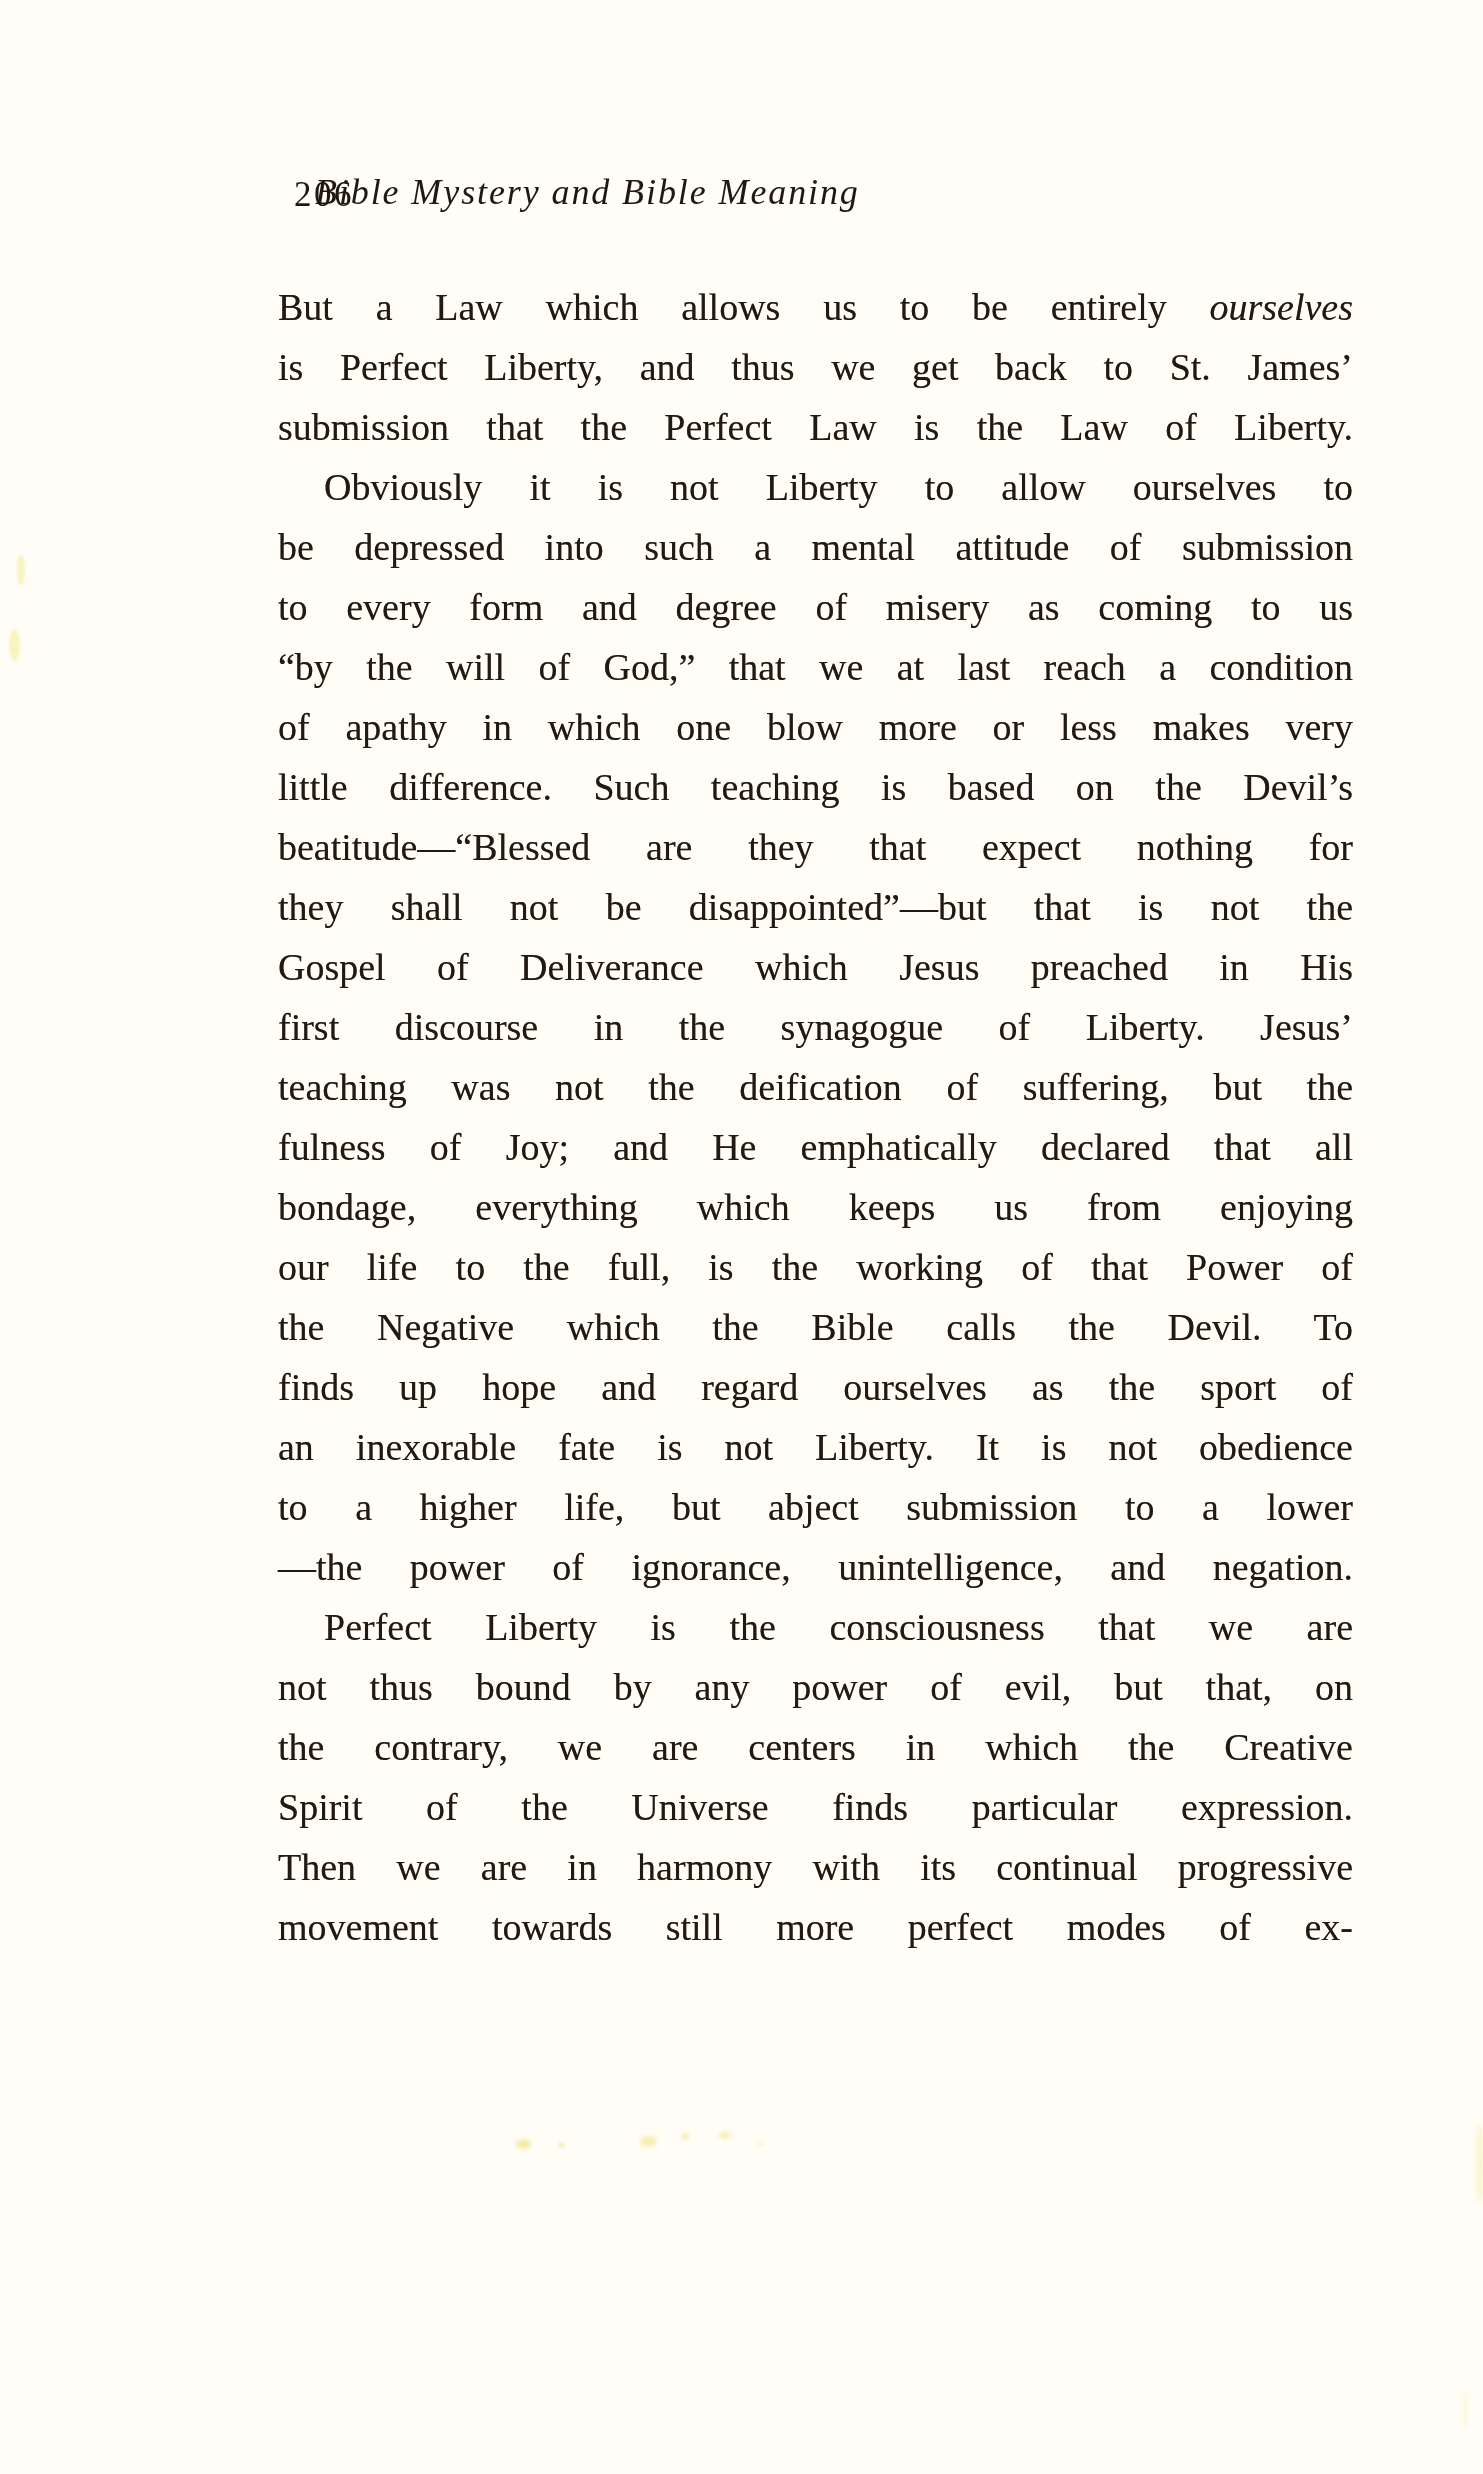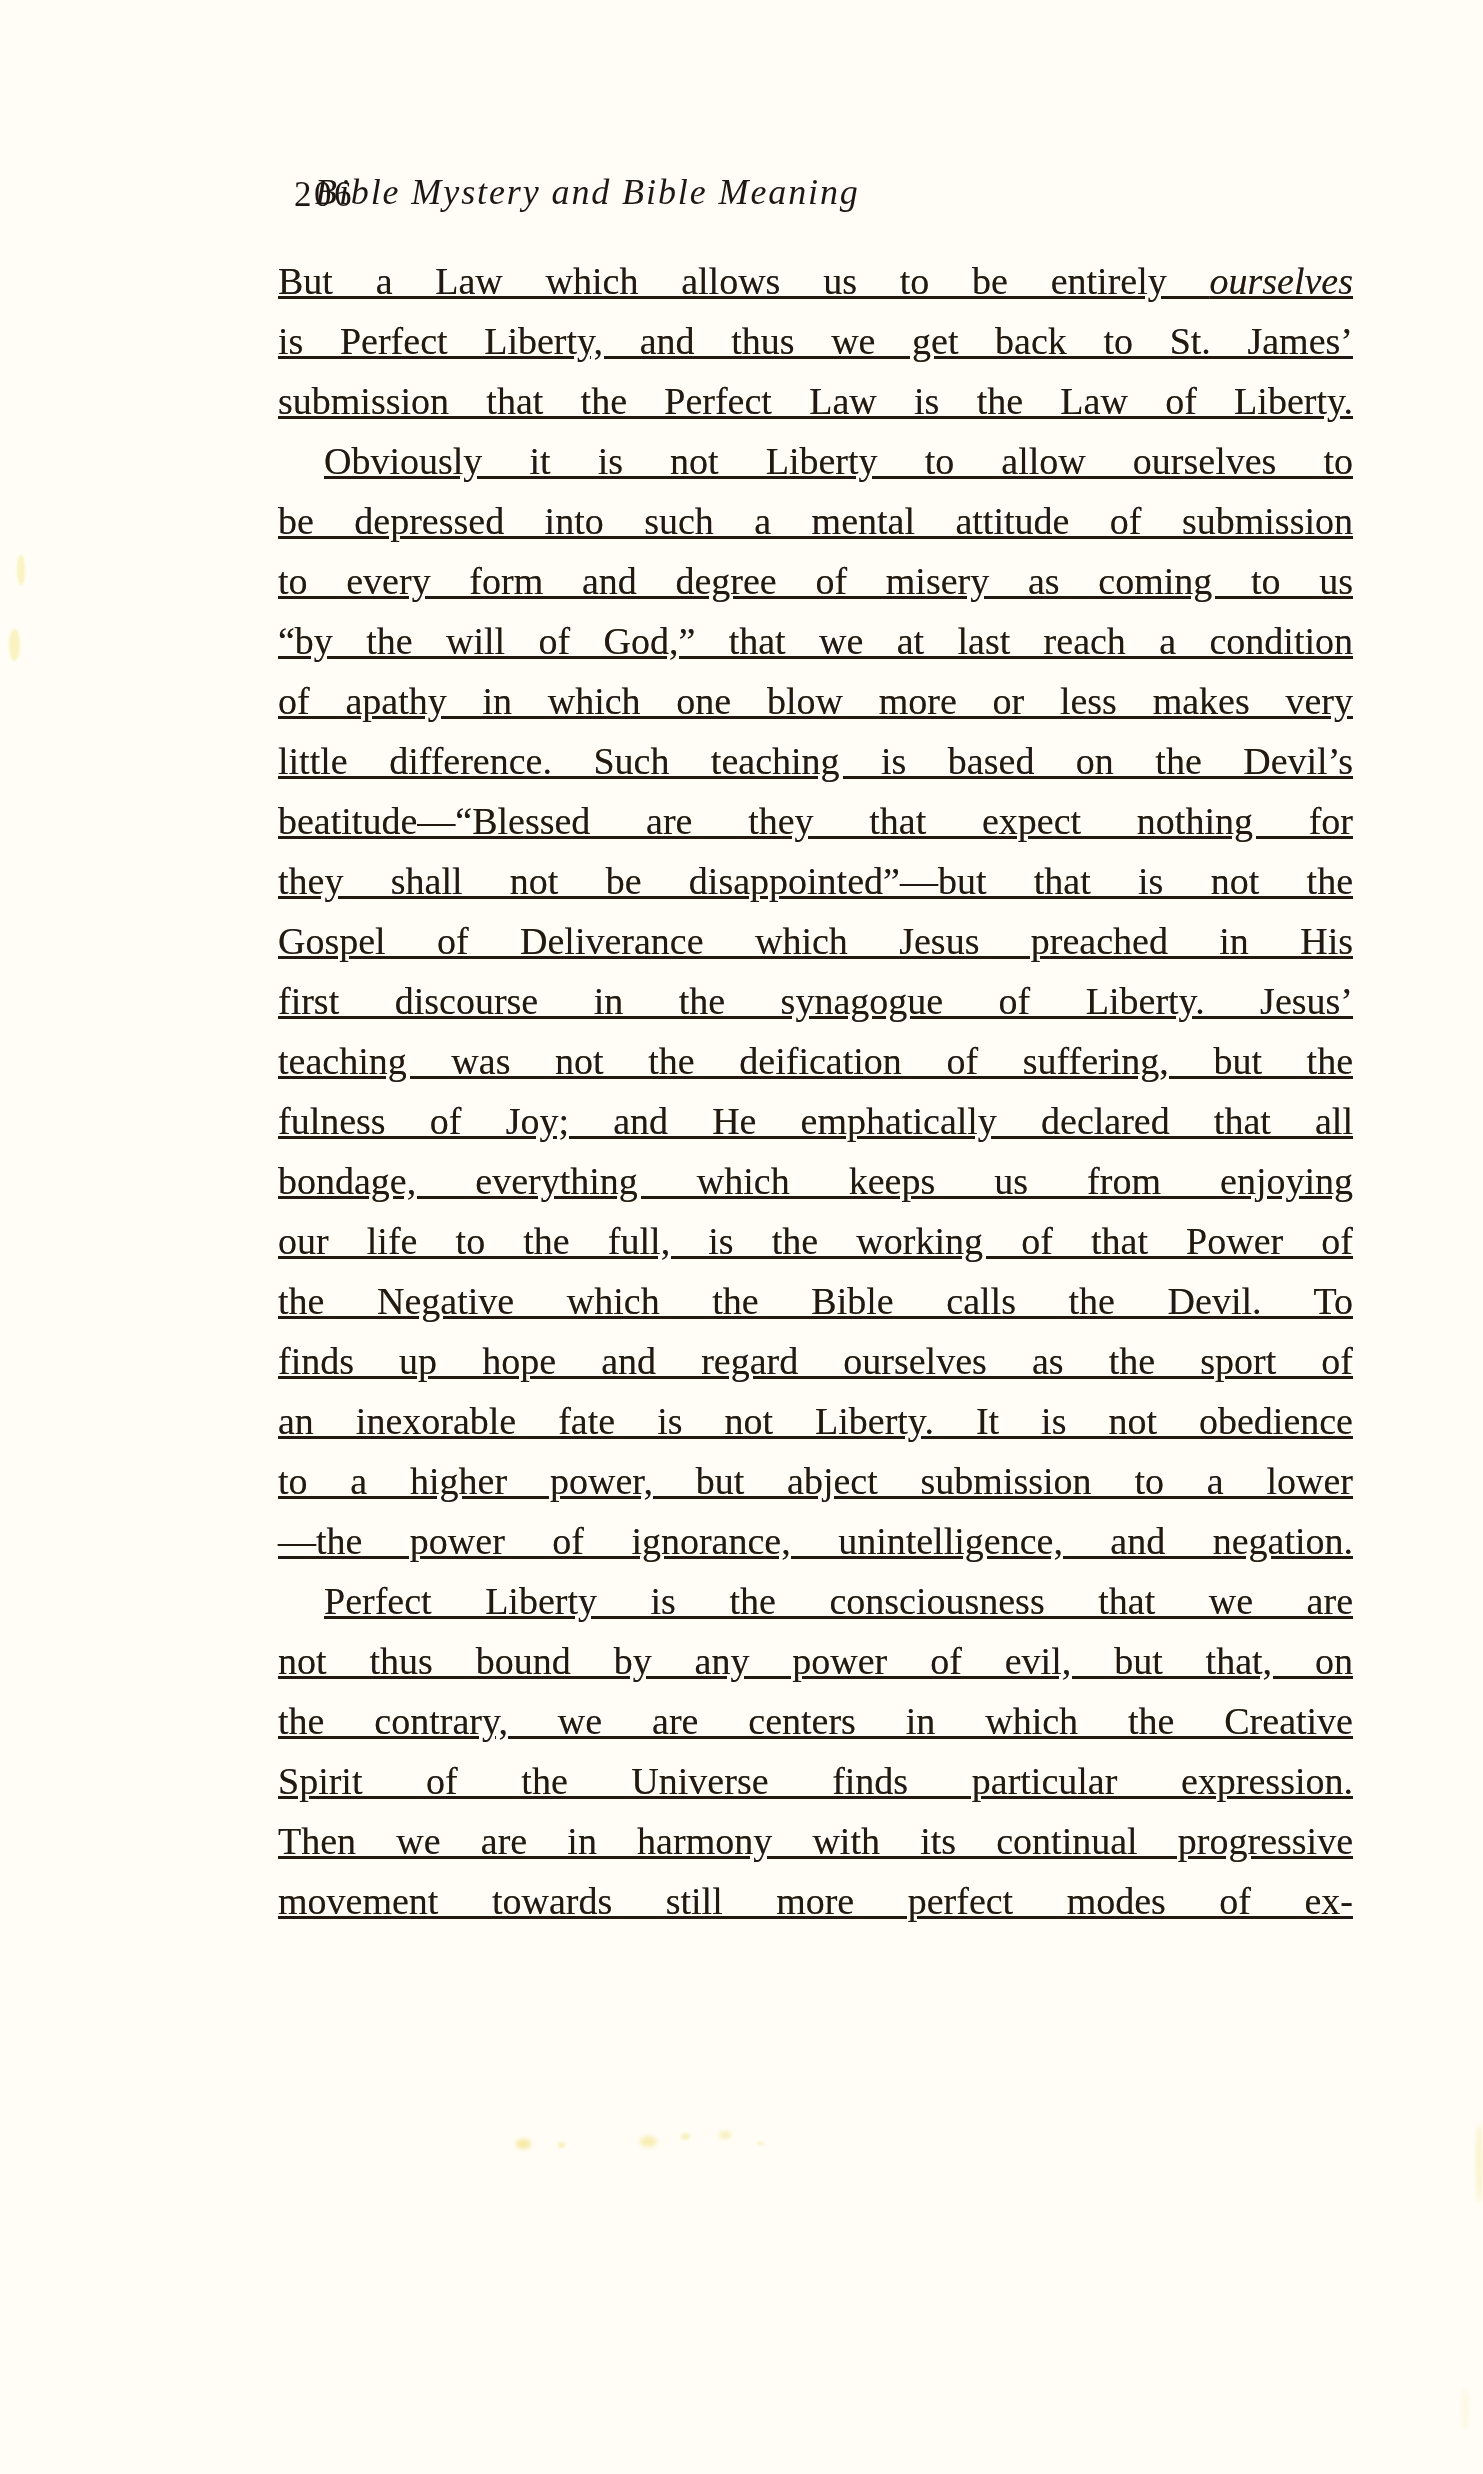--- a/index.html
+++ b/index.html
@@ -38,23 +38,22 @@
     font-style: italic;
     font-size: 36px;
     letter-spacing: 1.9px;
     color: #1f1810;
     padding-left: 37px; 
   }
   
   .body-text {
     position: absolute;
     left: 278px;
-    top: 251px;
+    top: 277px;
     width: 1075px;
-    text-decoration: underline;
   }
   .line {
     height: 60px;
     line-height: 60px;
     font-size: 38px;
     text-align: justify;
     text-align-last: justify;
     white-space: nowrap;
     text-shadow: 0 0 0.6px rgba(30, 22, 10, 0.55);
   }
@@ -102,21 +101,21 @@
     <div class="line">they shall not be disappointed”—but that is not the</div>
     <div class="line">Gospel of Deliverance which Jesus preached in His</div>
     <div class="line">first discourse in the synagogue of Liberty.  Jesus’</div>
     <div class="line">teaching was not the deification of suffering, but the</div>
     <div class="line">fulness of Joy; and He emphatically declared that all</div>
     <div class="line">bondage, everything which keeps us from enjoying</div>
     <div class="line">our life to the full, is the working of that Power of</div>
     <div class="line">the Negative which the Bible calls the Devil.  To</div>
     <div class="line">finds up hope and regard ourselves as the sport of</div>
     <div class="line">an inexorable fate is not Liberty.  It is not obedience</div>
-    <div class="line">to a higher power, but abject submission to a lower</div>
+    <div class="line">to a higher life, but abject submission to a lower</div>
     <div class="line">—the power of ignorance, unintelligence, and negation.</div>
     <div class="line indent">Perfect Liberty is the consciousness that we are</div>
     <div class="line">not thus bound by any power of evil, but that, on</div>
     <div class="line">the contrary, we are centers in which the Creative</div>
     <div class="line">Spirit of the Universe finds particular expression.</div>
     <div class="line">Then we are in harmony with its continual progressive</div>
     <div class="line">movement towards still more perfect modes of ex-</div>
   </div>
 
   <div class="artifact a-dot1"></div>

